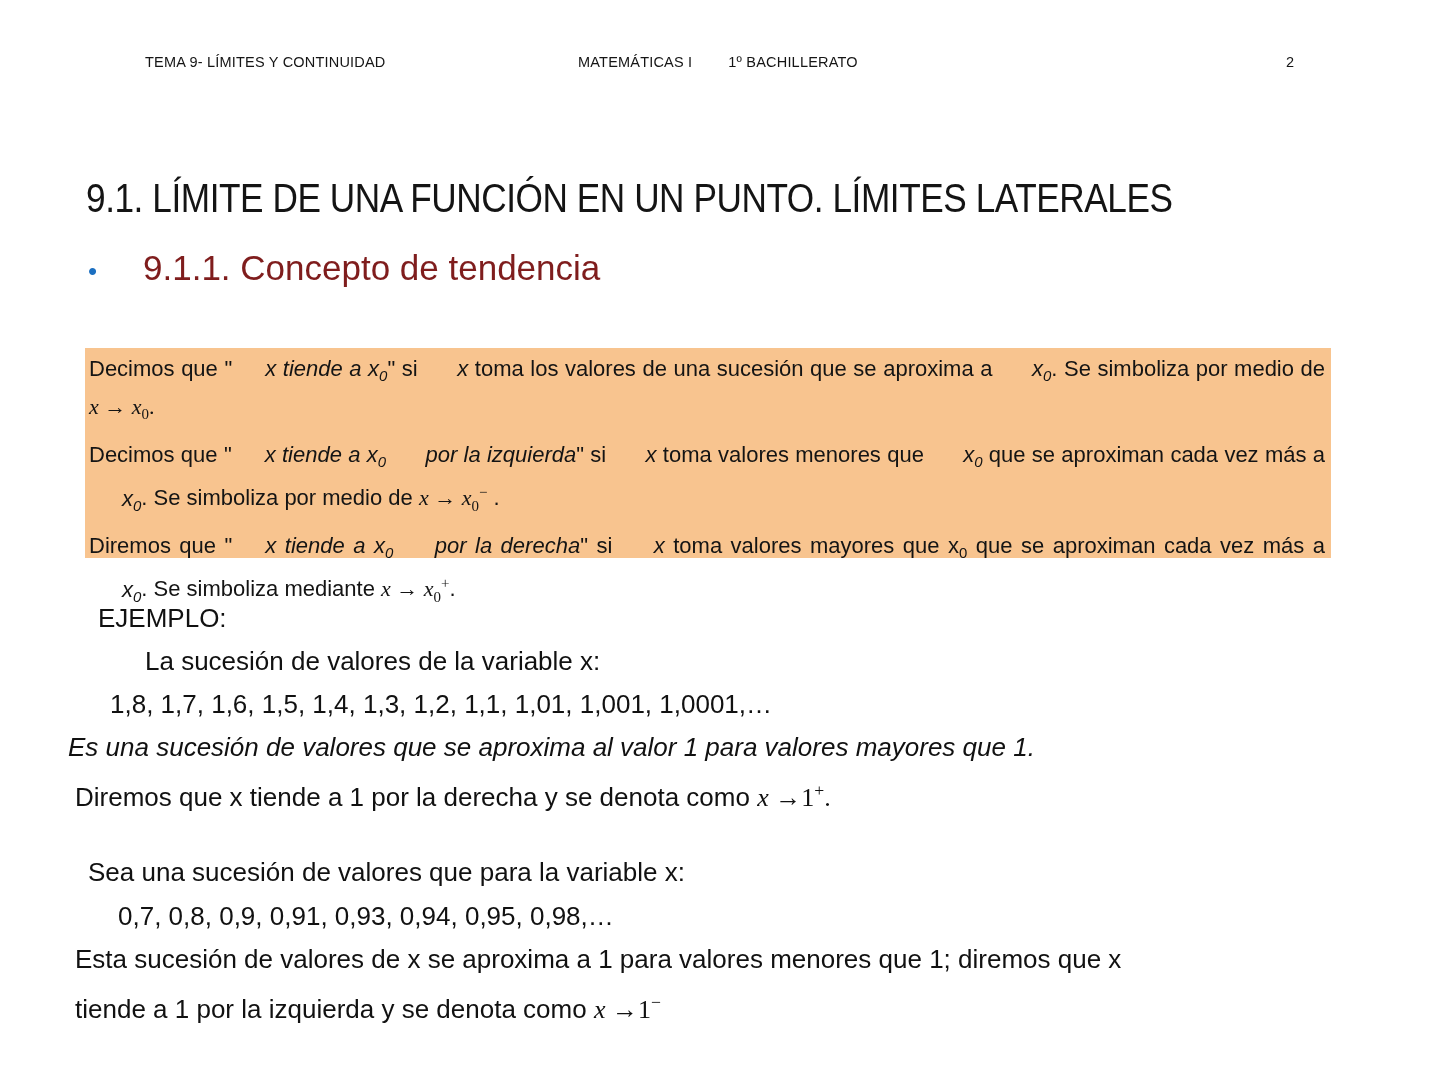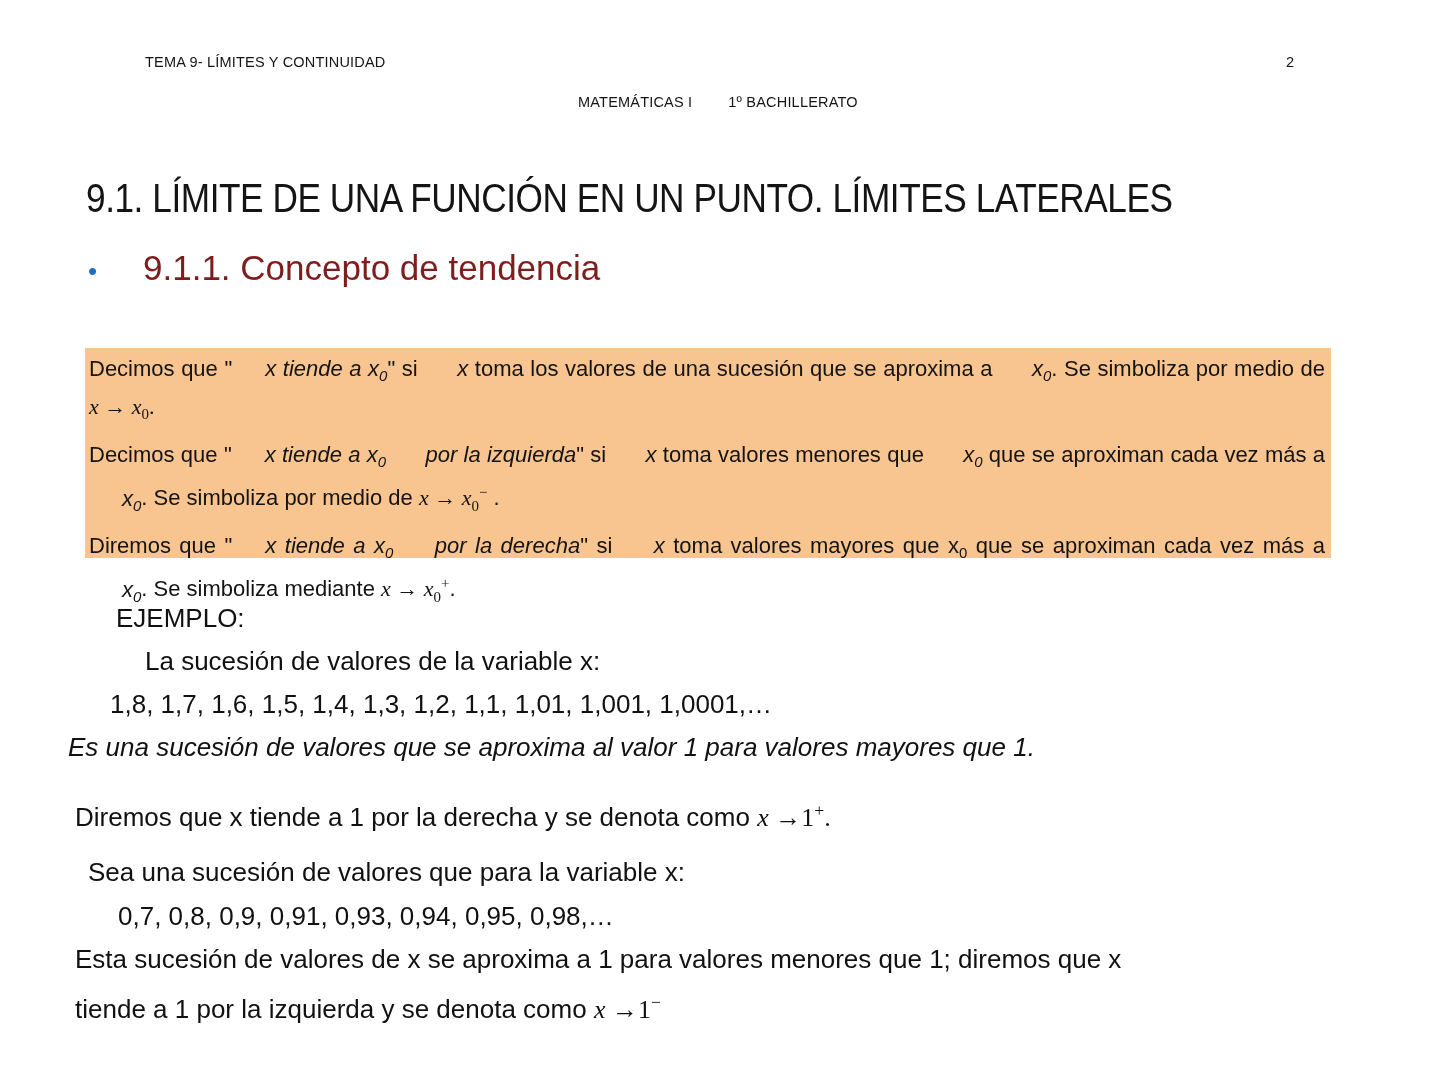--- a/index.html
+++ b/index.html
@@ -86,40 +86,40 @@
   .seg-m-n { font-family: "Liberation Serif", serif; }
   .seg-m-sub { font-family: "Liberation Serif", serif; vertical-align: sub; font-size: 68%; }
   .seg-m-sup { font-family: "Liberation Serif", serif; vertical-align: super; font-size: 68%; }
 </style>
 </head>
 <body>
 
 <div class="page">
 
   <div class="abs hdr" style="left:145px; top:54px;">TEMA 9- LÍMITES Y CONTINUIDAD</div>
-  <div class="abs hdr" style="left:578px; top:54px;margin-top:40px;">
+  <div class="abs hdr" style="left:578px; top:54px;">
     <span>MATEMÁTICAS I</span><span class="hdr-center-gap"></span><span>1º BACHILLERATO</span>
   </div>
   <div class="abs hdr" style="left:1286px; top:54px;">2</div>
 
   <div class="abs title">9.1. LÍMITE DE UNA FUNCIÓN EN UN PUNTO. LÍMITES LATERALES</div>
 
   <div class="abs subtitle-bullet">•</div>
   <div class="abs subtitle">9.1.1. Concepto de tendencia</div>
 
   <div class="abs def-box">
     <p class="def-par"><span class="seg-n">Decimos que "</span><span class="seg-i">x tiende a x</span><span class="seg-i-sub">0</span><span class="seg-n">" si </span><span class="seg-i">x</span><span class="seg-n"> toma los valores de una sucesión que se aproxima a </span><span class="seg-i">x</span><span class="seg-i-sub">0</span><span class="seg-n">. Se simboliza por medio de </span><span class="seg-m">x</span><span class="seg-m-n"> → </span><span class="seg-m">x</span><span class="seg-m-sub">0</span><span class="seg-m-n">.</span></p>
     <p class="def-par"><span class="seg-n">Decimos que "</span><span class="seg-i">x tiende a x</span><span class="seg-i-sub">0</span><span class="seg-i"> por la izquierda</span><span class="seg-n">" si </span><span class="seg-i">x</span><span class="seg-n"> toma valores menores que </span><span class="seg-i">x</span><span class="seg-i-sub">0</span><span class="seg-n"> que se aproximan cada vez más a </span><span class="seg-i">x</span><span class="seg-i-sub">0</span><span class="seg-n">. Se simboliza por medio de </span><span class="seg-m">x</span><span class="seg-m-n"> → </span><span class="seg-m">x</span><span class="seg-m-sub">0</span><span class="seg-m-sup">−</span><span class="seg-n"> .</span></p>
     <p class="def-par"><span class="seg-n">Diremos que "</span><span class="seg-i">x tiende a x</span><span class="seg-i-sub">0</span><span class="seg-i"> por la derecha</span><span class="seg-n">" si </span><span class="seg-i">x</span><span class="seg-n"> toma valores mayores que x</span><span class="seg-n-sub">0</span><span class="seg-n"> que se aproximan cada vez más a </span><span class="seg-i">x</span><span class="seg-i-sub">0</span><span class="seg-n">. Se simboliza mediante </span><span class="seg-m">x</span><span class="seg-m-n"> → </span><span class="seg-m">x</span><span class="seg-m-sub">0</span><span class="seg-m-sup">+</span><span class="seg-n">.</span></p>
   </div>
 
-  <div class="abs body-line" style="left:116px; top:603px;">EJEMPLO:</div>
+  <div class="abs body-line" style="left:98px; top:603px;">EJEMPLO:</div>
   <div class="abs body-line" style="left:101px; top:646px;margin-left:44px;">La sucesión de valores de la variable x:</div>
   <div class="abs body-line" style="left:110px; top:689px;">1,8, 1,7, 1,6, 1,5, 1,4, 1,3, 1,2, 1,1, 1,01, 1,001, 1,0001,…</div>
   <div class="abs body-line" style="left:68px; top:732px;font-style:italic;">Es una sucesión de valores que se aproxima al valor 1 para valores mayores que 1.</div>
-  <div class="abs body-line" style="left:75px; top:775px;margin-top:20px;"><span class="seg-n">Diremos que x tiende a 1 por la derecha y se denota como </span><span class="seg-m">x</span><span class="seg-m-n"> →</span><span class="seg-m-n">1</span><span class="seg-m-sup">+</span><span class="seg-m-n">.</span></div>
+  <div class="abs body-line" style="left:75px; top:775px;"><span class="seg-n">Diremos que x tiende a 1 por la derecha y se denota como </span><span class="seg-m">x</span><span class="seg-m-n"> →</span><span class="seg-m-n">1</span><span class="seg-m-sup">+</span><span class="seg-m-n">.</span></div>
 
   <div class="abs body-line" style="left:88px; top:857px;">Sea una sucesión de valores que para la variable x:</div>
   <div class="abs body-line" style="left:118px; top:901px;">0,7, 0,8, 0,9, 0,91, 0,93, 0,94, 0,95, 0,98,…</div>
   <div class="abs body-line" style="left:75px; top:944px;">Esta sucesión de valores de x se aproxima a 1 para valores menores que 1; diremos que x</div>
   <div class="abs body-line" style="left:75px; top:987px;"><span class="seg-n">tiende a 1 por la izquierda y se denota como </span><span class="seg-m">x</span><span class="seg-m-n"> →</span><span class="seg-m-n">1</span><span class="seg-m-sup">−</span></div>
 
 </div>
 
 </body></html>

